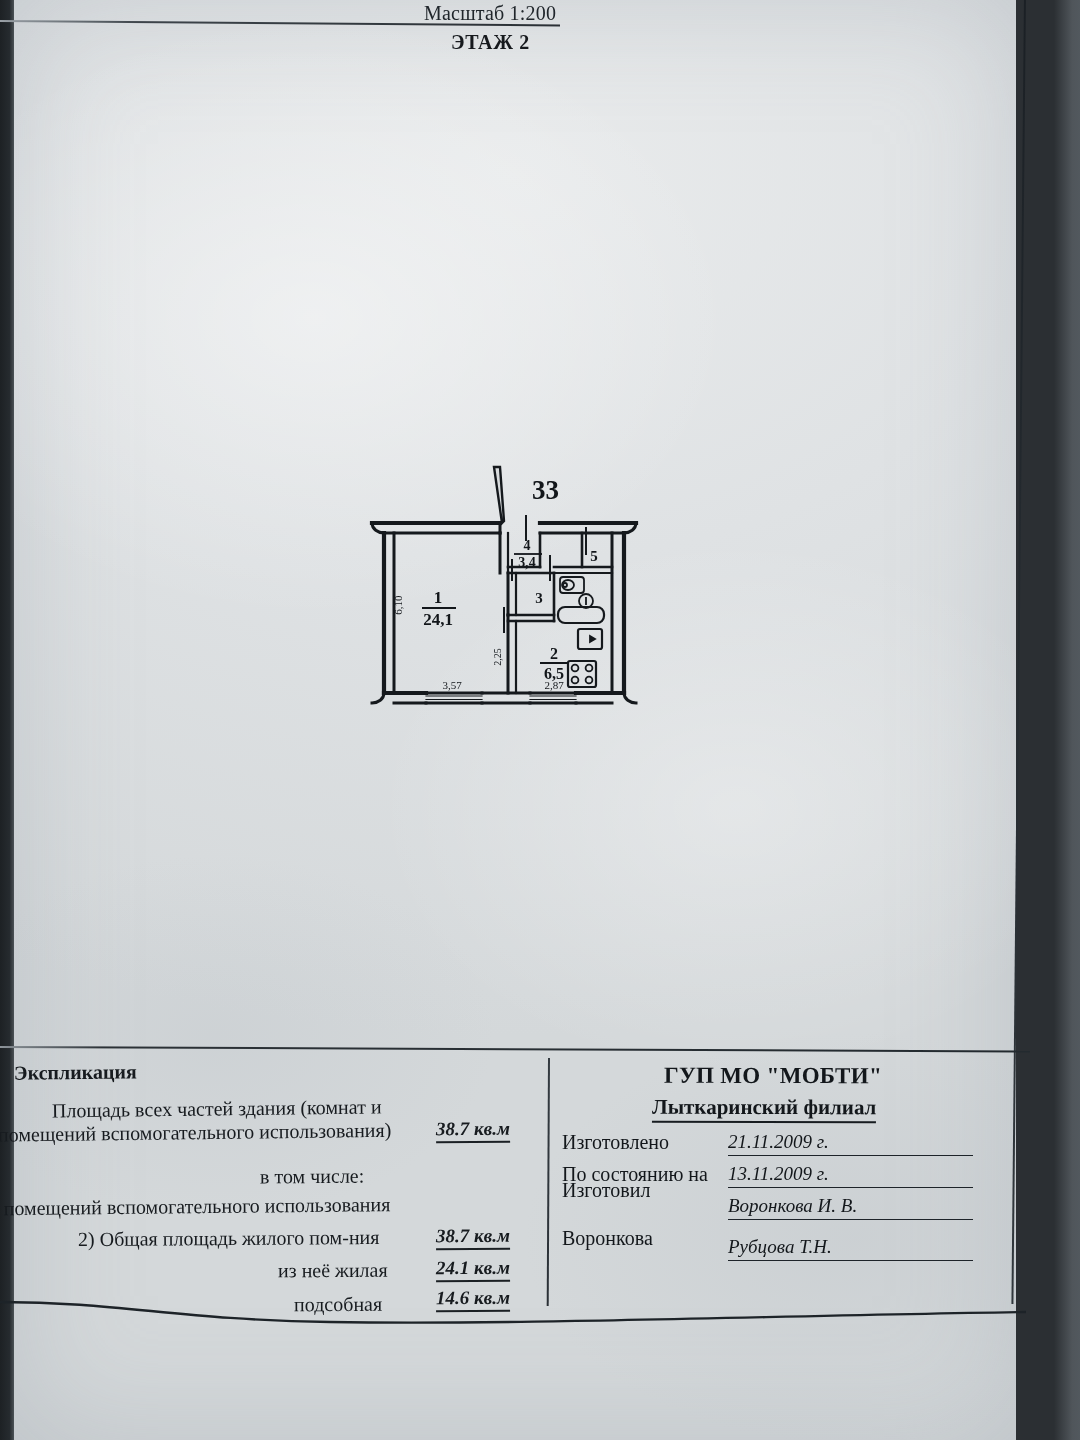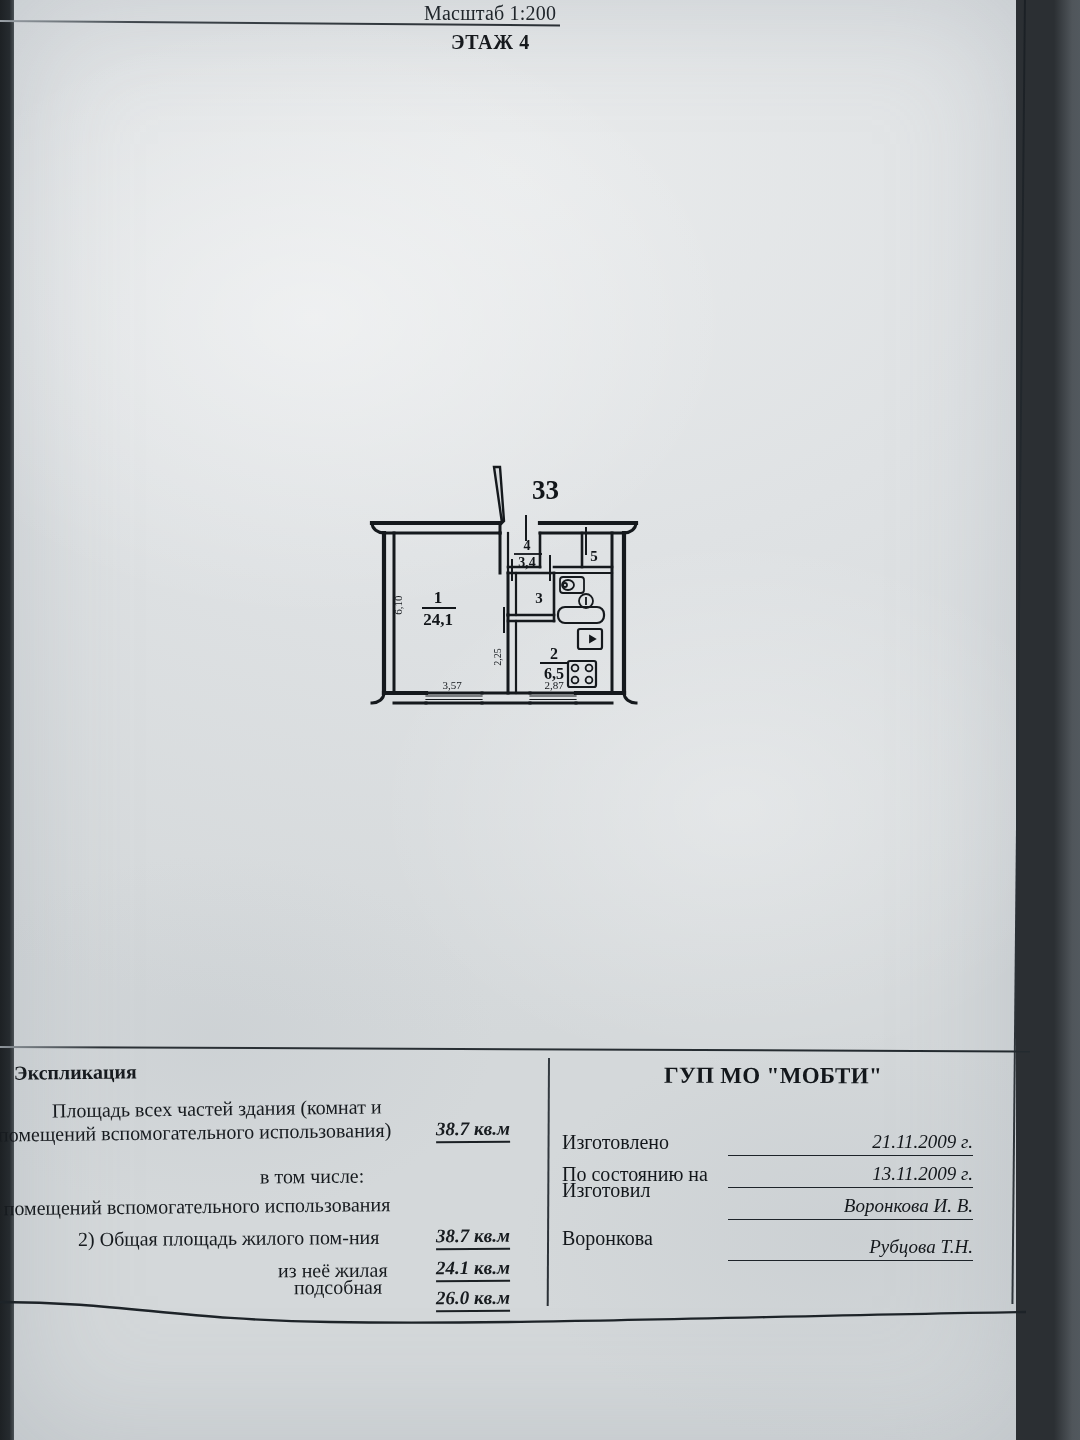--- a/index.html
+++ b/index.html
@@ -92,55 +92,55 @@
   }
   #e1a{left:52px;top:42px;width:400px;transform:rotate(-.7deg);}
   #e1b{left:-2px;top:66px;width:420px;transform:rotate(-.7deg);}
   #v1{left:436px;top:63px;transform:rotate(-.5deg);}
   #e2{left:260px;top:110px;transform:rotate(-.5deg);}
   #e3{left:-8px;top:140px;width:430px;transform:rotate(-.6deg);}
   #e4{left:78px;top:172px;transform:rotate(-.4deg);}
   #v4{left:436px;top:170px;transform:rotate(-.4deg);}
   #e5{left:278px;top:204px;transform:rotate(-.35deg);}
   #v5{left:436px;top:202px;transform:rotate(-.35deg);font-style:italic;}
-  #e6{left:294px;top:221px;transform:rotate(-.3deg);}
+  #e6{left:294px;top:238px;transform:rotate(-.3deg);}
   #v6{left:436px;top:232px;transform:rotate(-.3deg);}
 
   
   #org{position:absolute;left:538px;top:1055px;width:480px;height:250px;color:#13171b;}
   #org-name{
     position:absolute;left:112px;top:8px;font-size:23px;font-weight:bold;letter-spacing:.3px;
     transform:rotate(.12deg);
   }
   #org-branch{
     position:absolute;left:100px;top:40px;font-size:21px;font-weight:bold;
     border-bottom:2px solid #171c20;padding-bottom:1px;transform:rotate(.12deg);
   }
   .org-row{position:absolute;font-size:20px;}
   .org-val{
-    position:absolute;font-size:19px;font-style:italic;text-align:right;
+    position:absolute;font-size:19px;font-style:italic;text-align:left;
     border-bottom:1.6px solid #1d2329;width:245px;padding-bottom:2px;
   }
   #o1l{left:10px;top:76px;text-align:center;}  #o1v{left:176px;top:76px;}
   #o2l{left:10px;top:108px;} #o2v{left:176px;top:108px;}
   #o3l{left:10px;top:124px;} #o3v{left:176px;top:140px;}
   #o4l{left:10px;top:172px;} #o4v{left:176px;top:181px;font-style:italic;}
 </style>
 </head>
 <body>
 
 <div id="leftgutter"></div>
 
 <div id="sheet">
 
   <div class="frameline" id="frame-right"></div>
   <div class="frameline" id="frame-topleft"></div>
 
   <div id="hdr-scale">Масштаб 1:200</div>
-  <div id="hdr-floor">ЭТАЖ 4</div>
+  <div id="hdr-floor">ЭТАЖ 2</div>
 
   <div id="plan">
     <svg width="300" height="275" viewBox="0 0 300 275" xmlns="http://www.w3.org/2000/svg">
       <g fill="none" stroke="#15191d" stroke-width="2.6" stroke-linecap="square">
 
         <path d="M18,68 L146,68" stroke-width="4.2"></path>
         <path d="M30,78 L146,78" stroke-width="3"></path>
 
         <path d="M186,68 L282,68" stroke-width="4.2"></path>
         <path d="M186,78 L270,78" stroke-width="3"></path>
@@ -276,25 +276,26 @@
     <div class="expl-row" id="e2">в том числе:</div>
     <div class="expl-row" id="e3">) помещений вспомогательного использования</div>
 
     <div class="expl-row" id="e4">2) Общая площадь жилого пом-ния</div>
     <div class="expl-val" id="v4">38.7 кв.м</div>
 
     <div class="expl-row" id="e5">из неё жилая</div>
     <div class="expl-val" id="v5">24.1 кв.м</div>
 
     <div class="expl-row" id="e6">подсобная</div>
-    <div class="expl-val" id="v6">26.0 кв.м</div>
+    <div class="expl-val" id="v6">14.6 кв.м</div>
   </div>
 
   <div id="org">
     <div id="org-name">ГУП МО "МОБТИ"</div>
+    <div id="org-branch">Лыткаринский филиал</div>
 
     <div class="org-row" id="o1l">Изготовлено</div>
     <div class="org-val" id="o1v">21.11.2009 г.</div>
 
     <div class="org-row" id="o2l">По состоянию на</div>
     <div class="org-val" id="o2v">13.11.2009 г.</div>
 
     <div class="org-row" id="o3l">Изготовил</div>
     <div class="org-val" id="o3v">Воронкова И. В.</div>
 

